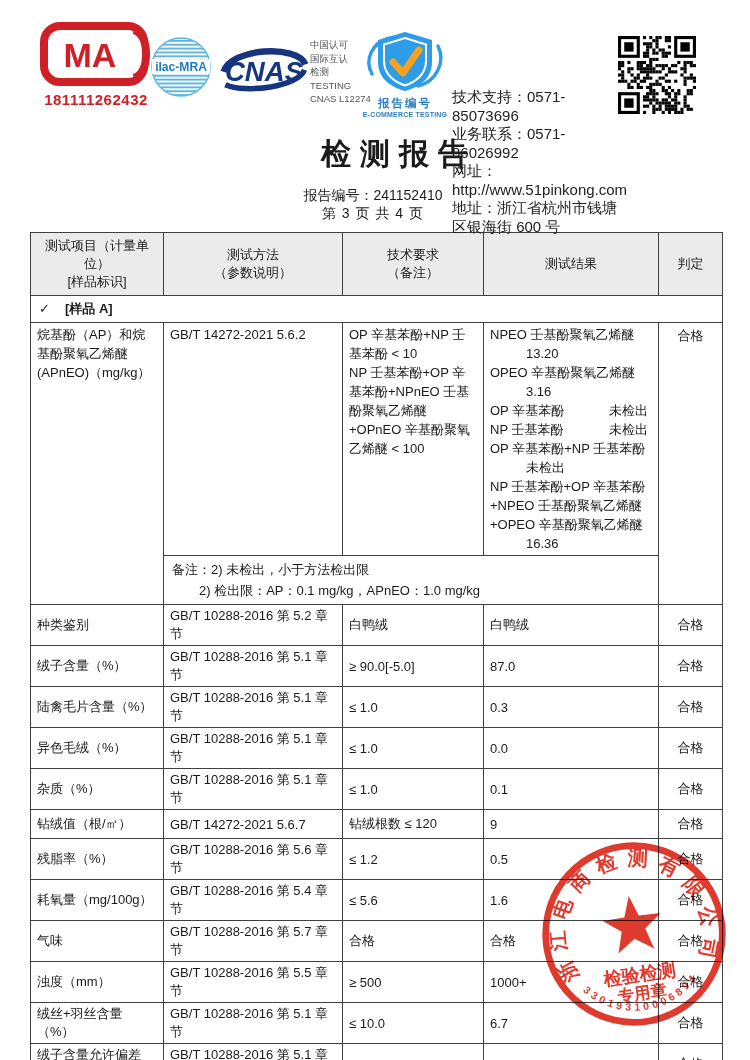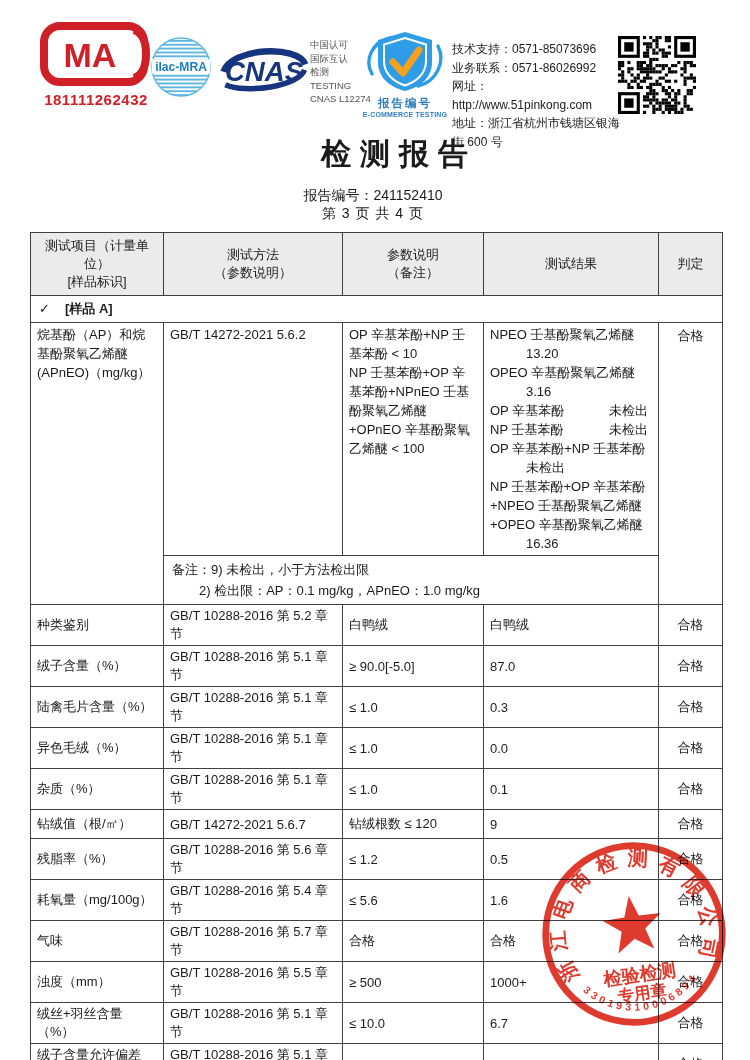--- a/index.html
+++ b/index.html
@@ -7,21 +7,21 @@
     width:750px;height:1060px;background:#ffffff;position:relative;overflow:hidden;
     font-family:"Liberation Sans","DejaVu Sans",sans-serif;color:#1b1b1b;
   }
   
   .hdr{position:relative;height:126px;}
   .hdr .abs{position:absolute;}
   .cma-num{color:#cf2027;font-weight:bold;font-size:15px;letter-spacing:.5px;margin-top:1px;text-align:center;}
   .accred{font-size:9.5px;color:#555;line-height:13.5px;}
   .shield-cap-cn{color:#2e7fc0;font-weight:bold;font-size:11.5px;letter-spacing:2px;text-align:center;margin-top:0px;}
   .shield-cap-en{color:#2e7fc0;font-weight:bold;font-size:7px;text-align:center;letter-spacing:.2px;}
-  .contact{font-size:12px;color:#222;line-height:18.5px;width:172px;}
+  .contact{font-size:15px;color:#222;line-height:18.5px;width:172px;margin-top:48px;}
   
   .title{text-align:center;font-size:30px;font-weight:bold;letter-spacing:9px;margin-top:8px;padding-left:48px;}
   .meta{display:flex;justify-content:space-between;align-items:center;
         padding:12px 38px 9px 34px;font-size:14px;flex-direction:column;}
   .meta .right{letter-spacing:1px;}
   
   table{border-collapse:collapse;table-layout:fixed;width:692px;margin-left:30px;}
   col.c1{width:133px}col.c2{width:179px}col.c3{width:141px}col.c4{width:175px}col.c5{width:64px}
   th,td{border:1px solid #404040;font-size:13px;padding:2px 6px;vertical-align:middle;
         overflow:hidden;word-break:break-word;}
@@ -352,21 +352,21 @@
     <tr>
       <th>
         <div>测试项目（计量单位）</div>
           <div>[样品标识]</div>
       </th>
       <th>
         <div>测试方法</div>
           <div>（参数说明）</div>
       </th>
       <th>
-        <div>参数说明</div>
+        <div>技术要求</div>
           <div>（备注）</div>
       </th>
       <th>
         <div>测试结果</div>
       </th>
       <th>
         <div>判定</div>
       </th>
     </tr>
   </thead>
@@ -401,21 +401,21 @@
           <div class="ln">NP 壬基苯酚+OP 辛基苯酚</div>
           <div class="ln">+NPEO 壬基酚聚氧乙烯醚</div>
           <div class="ln">+OPEO 辛基酚聚氧乙烯醚</div>
           <div class="ln ind">16.36</div>
         </td>
     <td rowspan="2" class="verdict vtop">合格</td>
   </tr>
 
   <tr>
     <td colspan="3" class="remark">
-          <div class="ln">备注：9) 未检出，小于方法检出限</div>
+          <div class="ln">备注：2) 未检出，小于方法检出限</div>
           <div class="ln">2) 检出限：AP：0.1 mg/kg，APnEO：1.0 mg/kg</div>
         </td>
   </tr>
 
   <tr class="itm">
     <td>种类鉴别</td>
     <td>GB/T 10288-2016 第 5.2 章节</td>
     <td>白鸭绒</td>
     <td>白鸭绒</td>
     <td class="verdict">合格</td>

